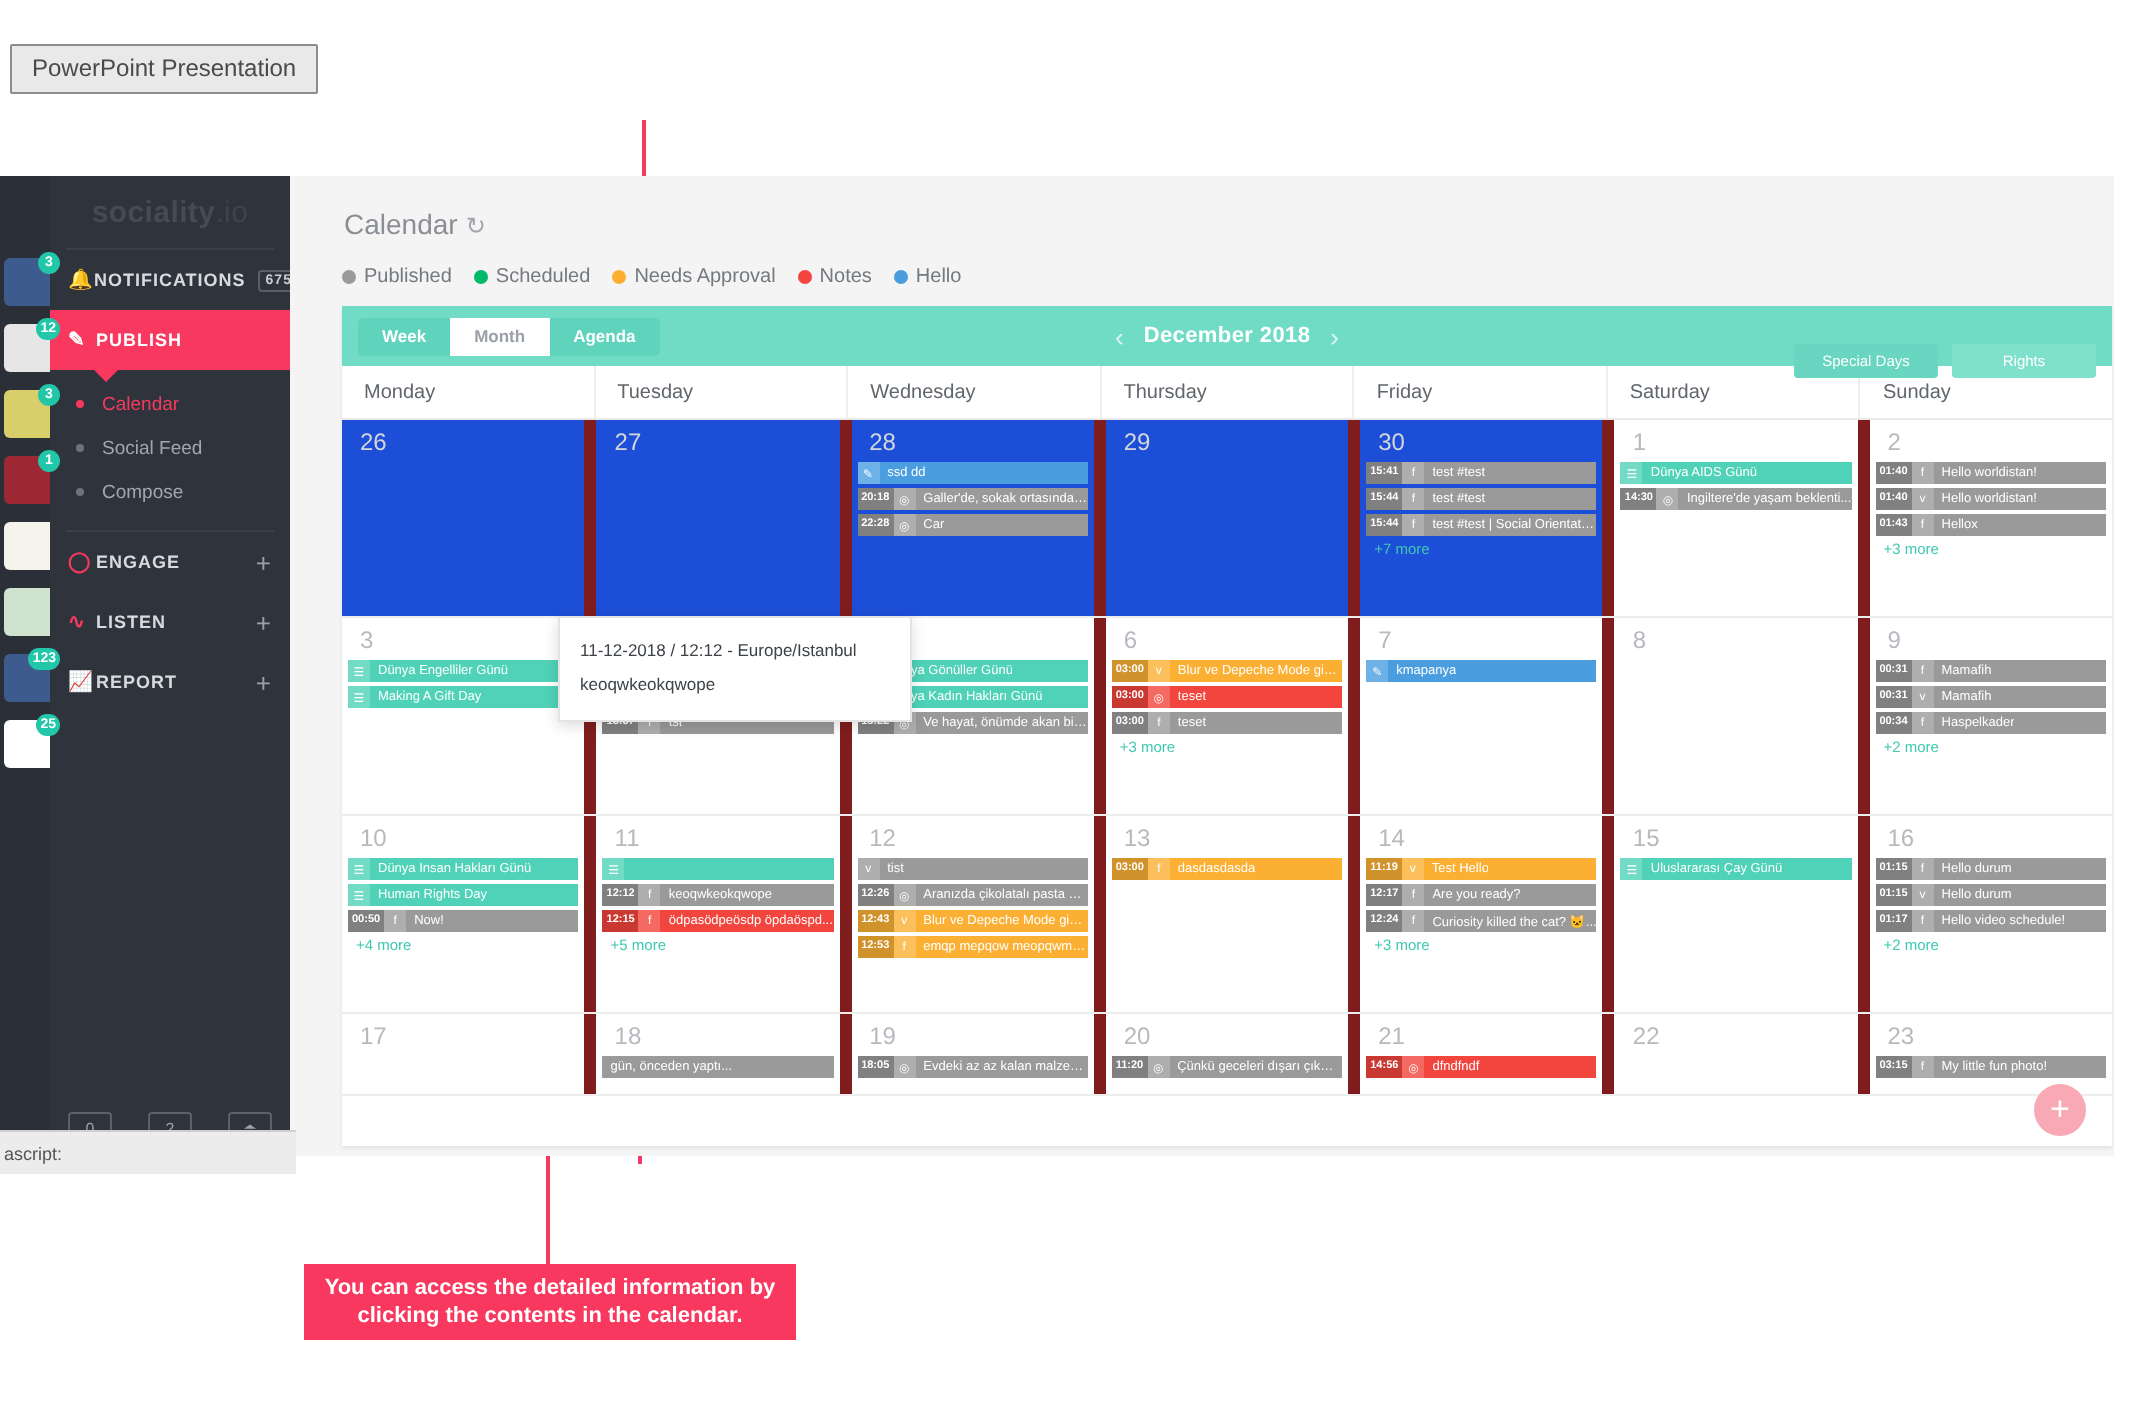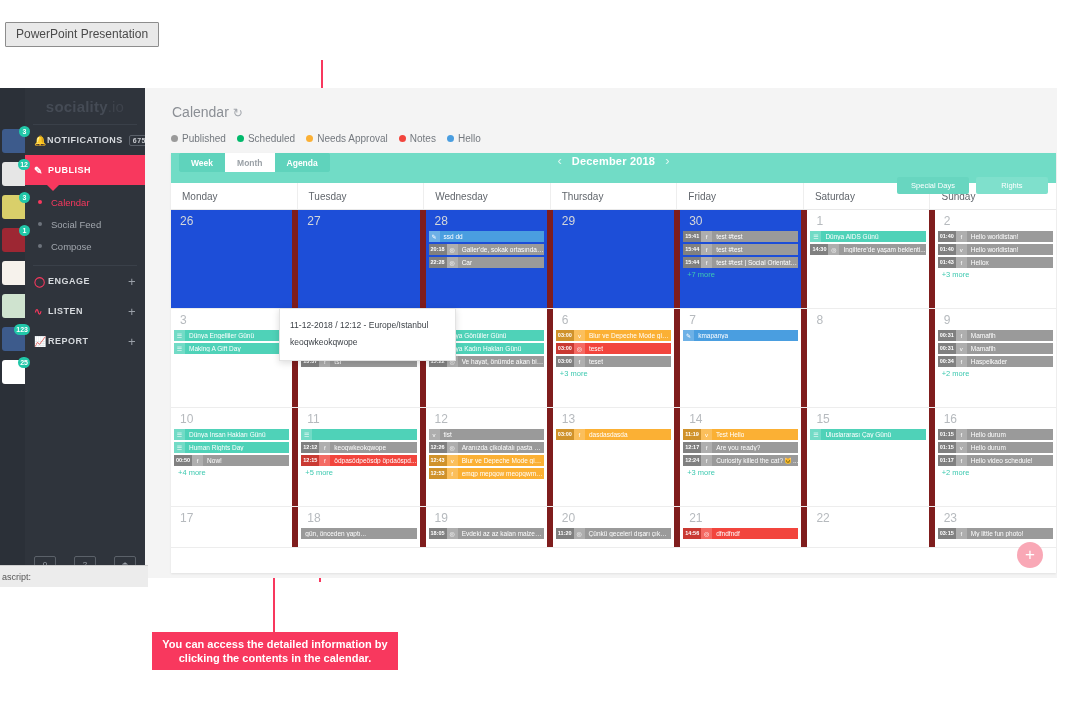--- a/index.html
+++ b/index.html
@@ -102,21 +102,21 @@
   .legend{position:absolute;left:26px;top:45px;display:flex;align-items:center;}
   .legend-item{display:flex;align-items:center;margin-right:11px;}
   .legend-dot{width:7px;height:7px;border-radius:50%;margin-right:4px;}
   .legend-label{font-size:10px;color:#74797f;}
 
   .cal-card{
     position:absolute;left:26px;top:65px;width:885px;height:420px;
     background:#fff;box-shadow:0 1px 2px rgba(0,0,0,.08);
   }
   .cal-toolbar{
-    height:30px;background:#71dcc6;display:flex;align-items:flex-start;
+    height:30px;background:#71dcc6;display:flex;align-items:center;
     padding:0 8px;position:relative;
   }
   .seg{display:flex;border-radius:3px;overflow:hidden;height:19px;background:#5fd3bc;}
   .seg button{
     border:0;background:#5fd3bc;color:#fff;font-size:8.5px;font-weight:bold;
     padding:0 12px;height:19px;cursor:pointer;
     font-family:"Liberation Sans", sans-serif;
   }
   .seg button.sel{background:#fff;color:#9aa0a6;}
   .nav-month{

